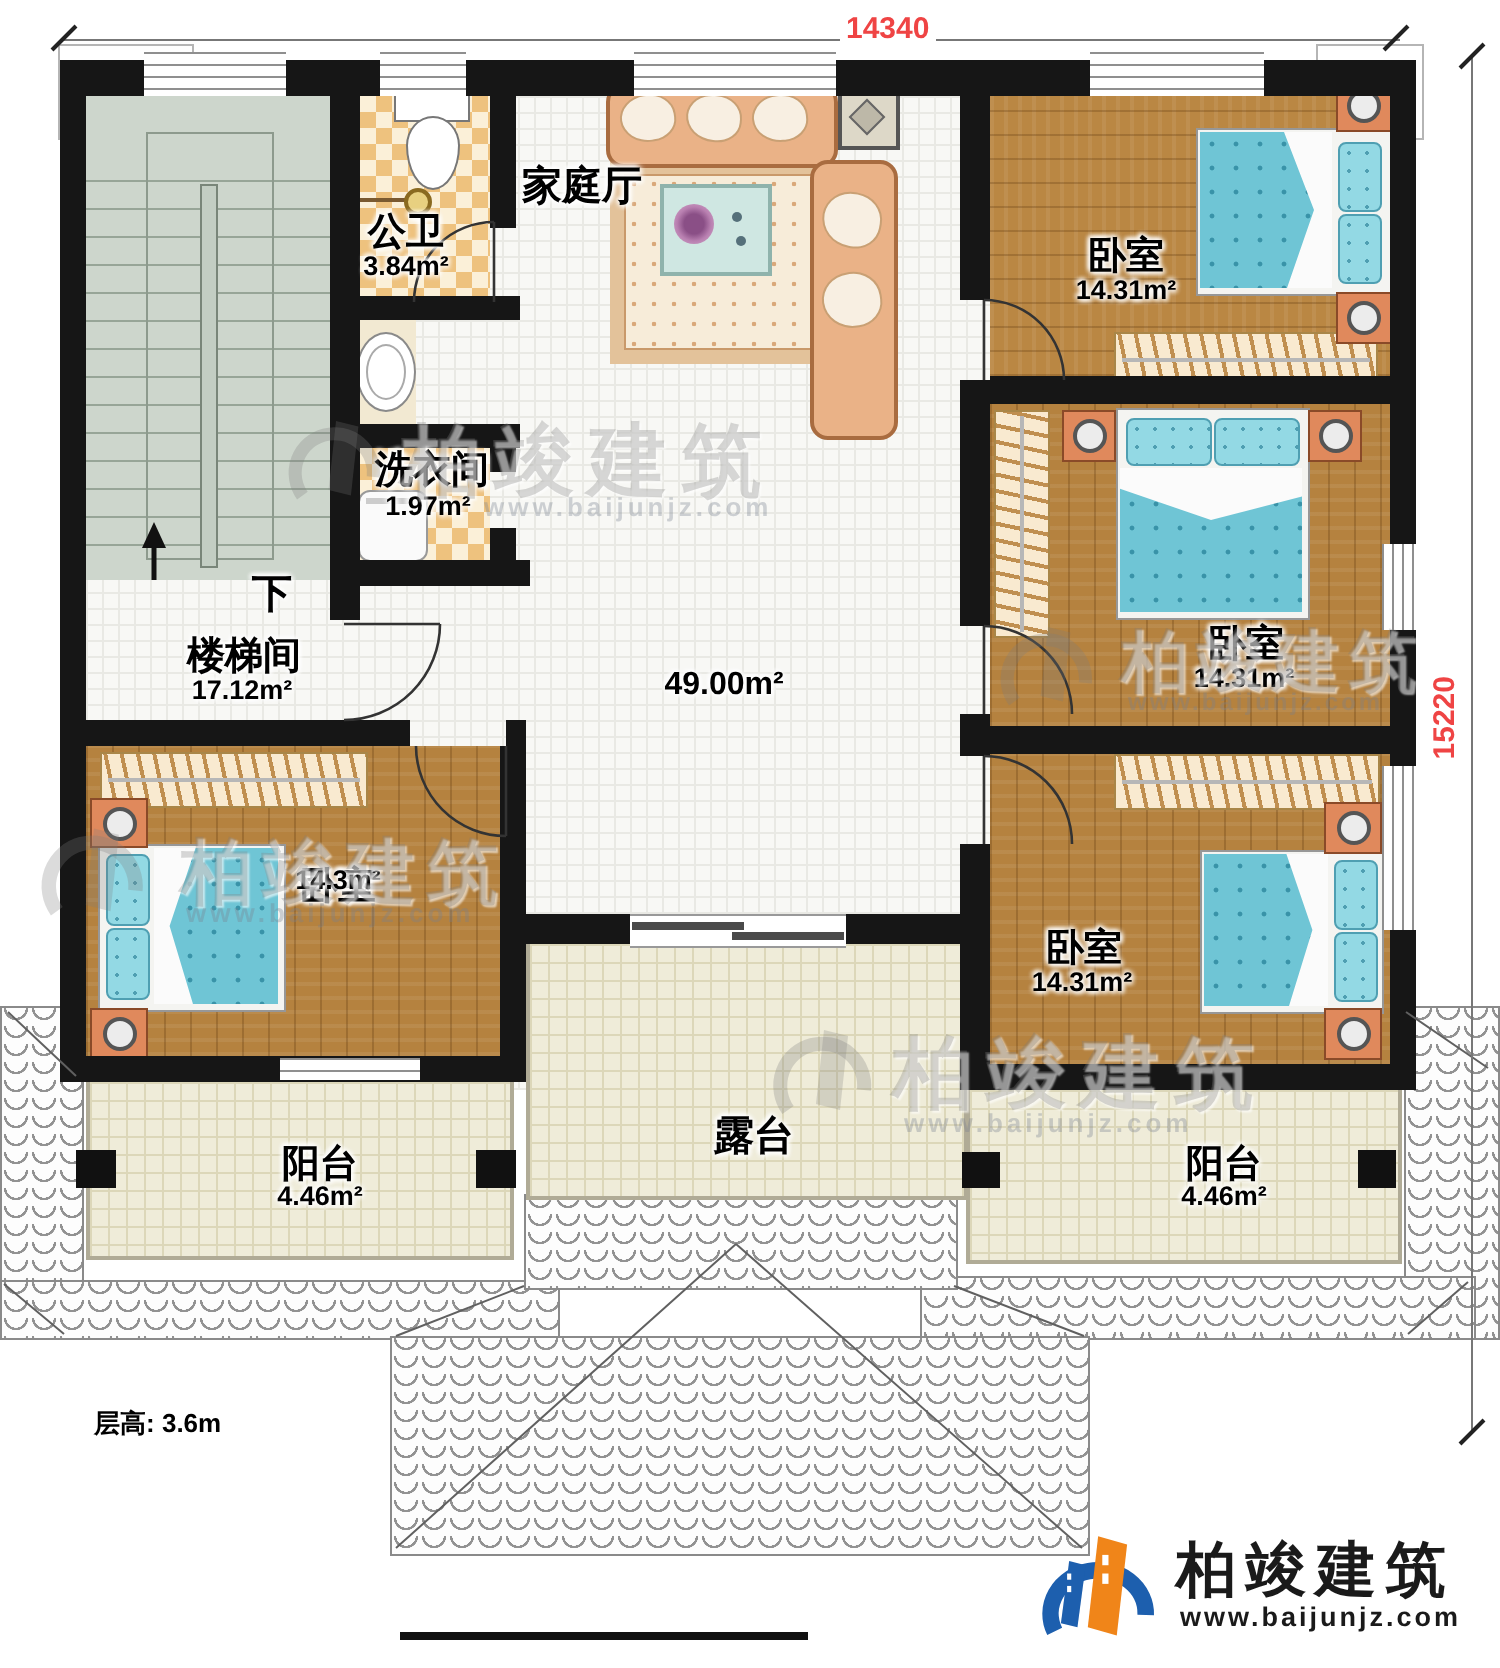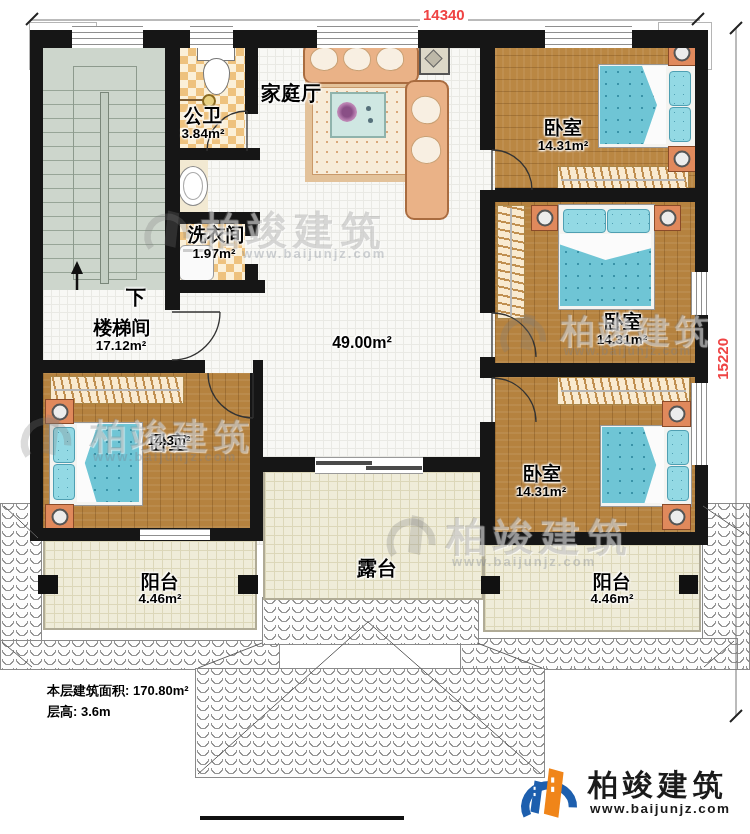--- a/index.html
+++ b/index.html
@@ -291,24 +291,20 @@
   <div class="wm" style="left:560px;top:308px;font-size:34px;letter-spacing:4px;">柏竣建筑</div>
   <div class="wmu" style="left:564px;top:344px;font-size:12px;letter-spacing:1.5px;">www.baijunjz.com</div>
 
   <svg class="abs" style="left:382px;top:506px;z-index:35;" width="60" height="62" viewBox="0 0 60 60">
     <path d="M12,48 A21,21 0 1 1 50,38" stroke="rgba(125,125,125,.28)" stroke-width="7" fill="none"></path>
     <polygon points="30,8 42,11 38,48 26,45" fill="rgba(125,125,125,.25)"></polygon>
   </svg>
   <div class="wm" style="left:446px;top:509px;font-size:40px;letter-spacing:7px;">柏竣建筑</div>
   <div class="wmu" style="left:452px;top:554px;font-size:13px;letter-spacing:2px;">www.baijunjz.com</div>
 
-  <div class="note" style="left:47px;top:682px;">
-    <span>本层建筑面积:</span>
-    <span>170.80m²</span>
-  </div>
   <div class="note" style="left:47px;top:703px;">
     <span>层高:</span>
     <span>3.6m</span>
   </div>
 
   <div class="abs" style="left:200px;top:816px;width:204px;height:4px;background:#111;z-index:40;"></div>
 
   <svg class="abs" style="left:514px;top:764px;z-index:40;" width="66" height="60" viewBox="0 0 62 58">
     <path d="M12,50 A23,21 0 1 1 56,42" stroke="#1d5fae" stroke-width="8" fill="none"></path>
     <polygon points="33,4 47,8 42,52 28,48" fill="#f08519"></polygon>

